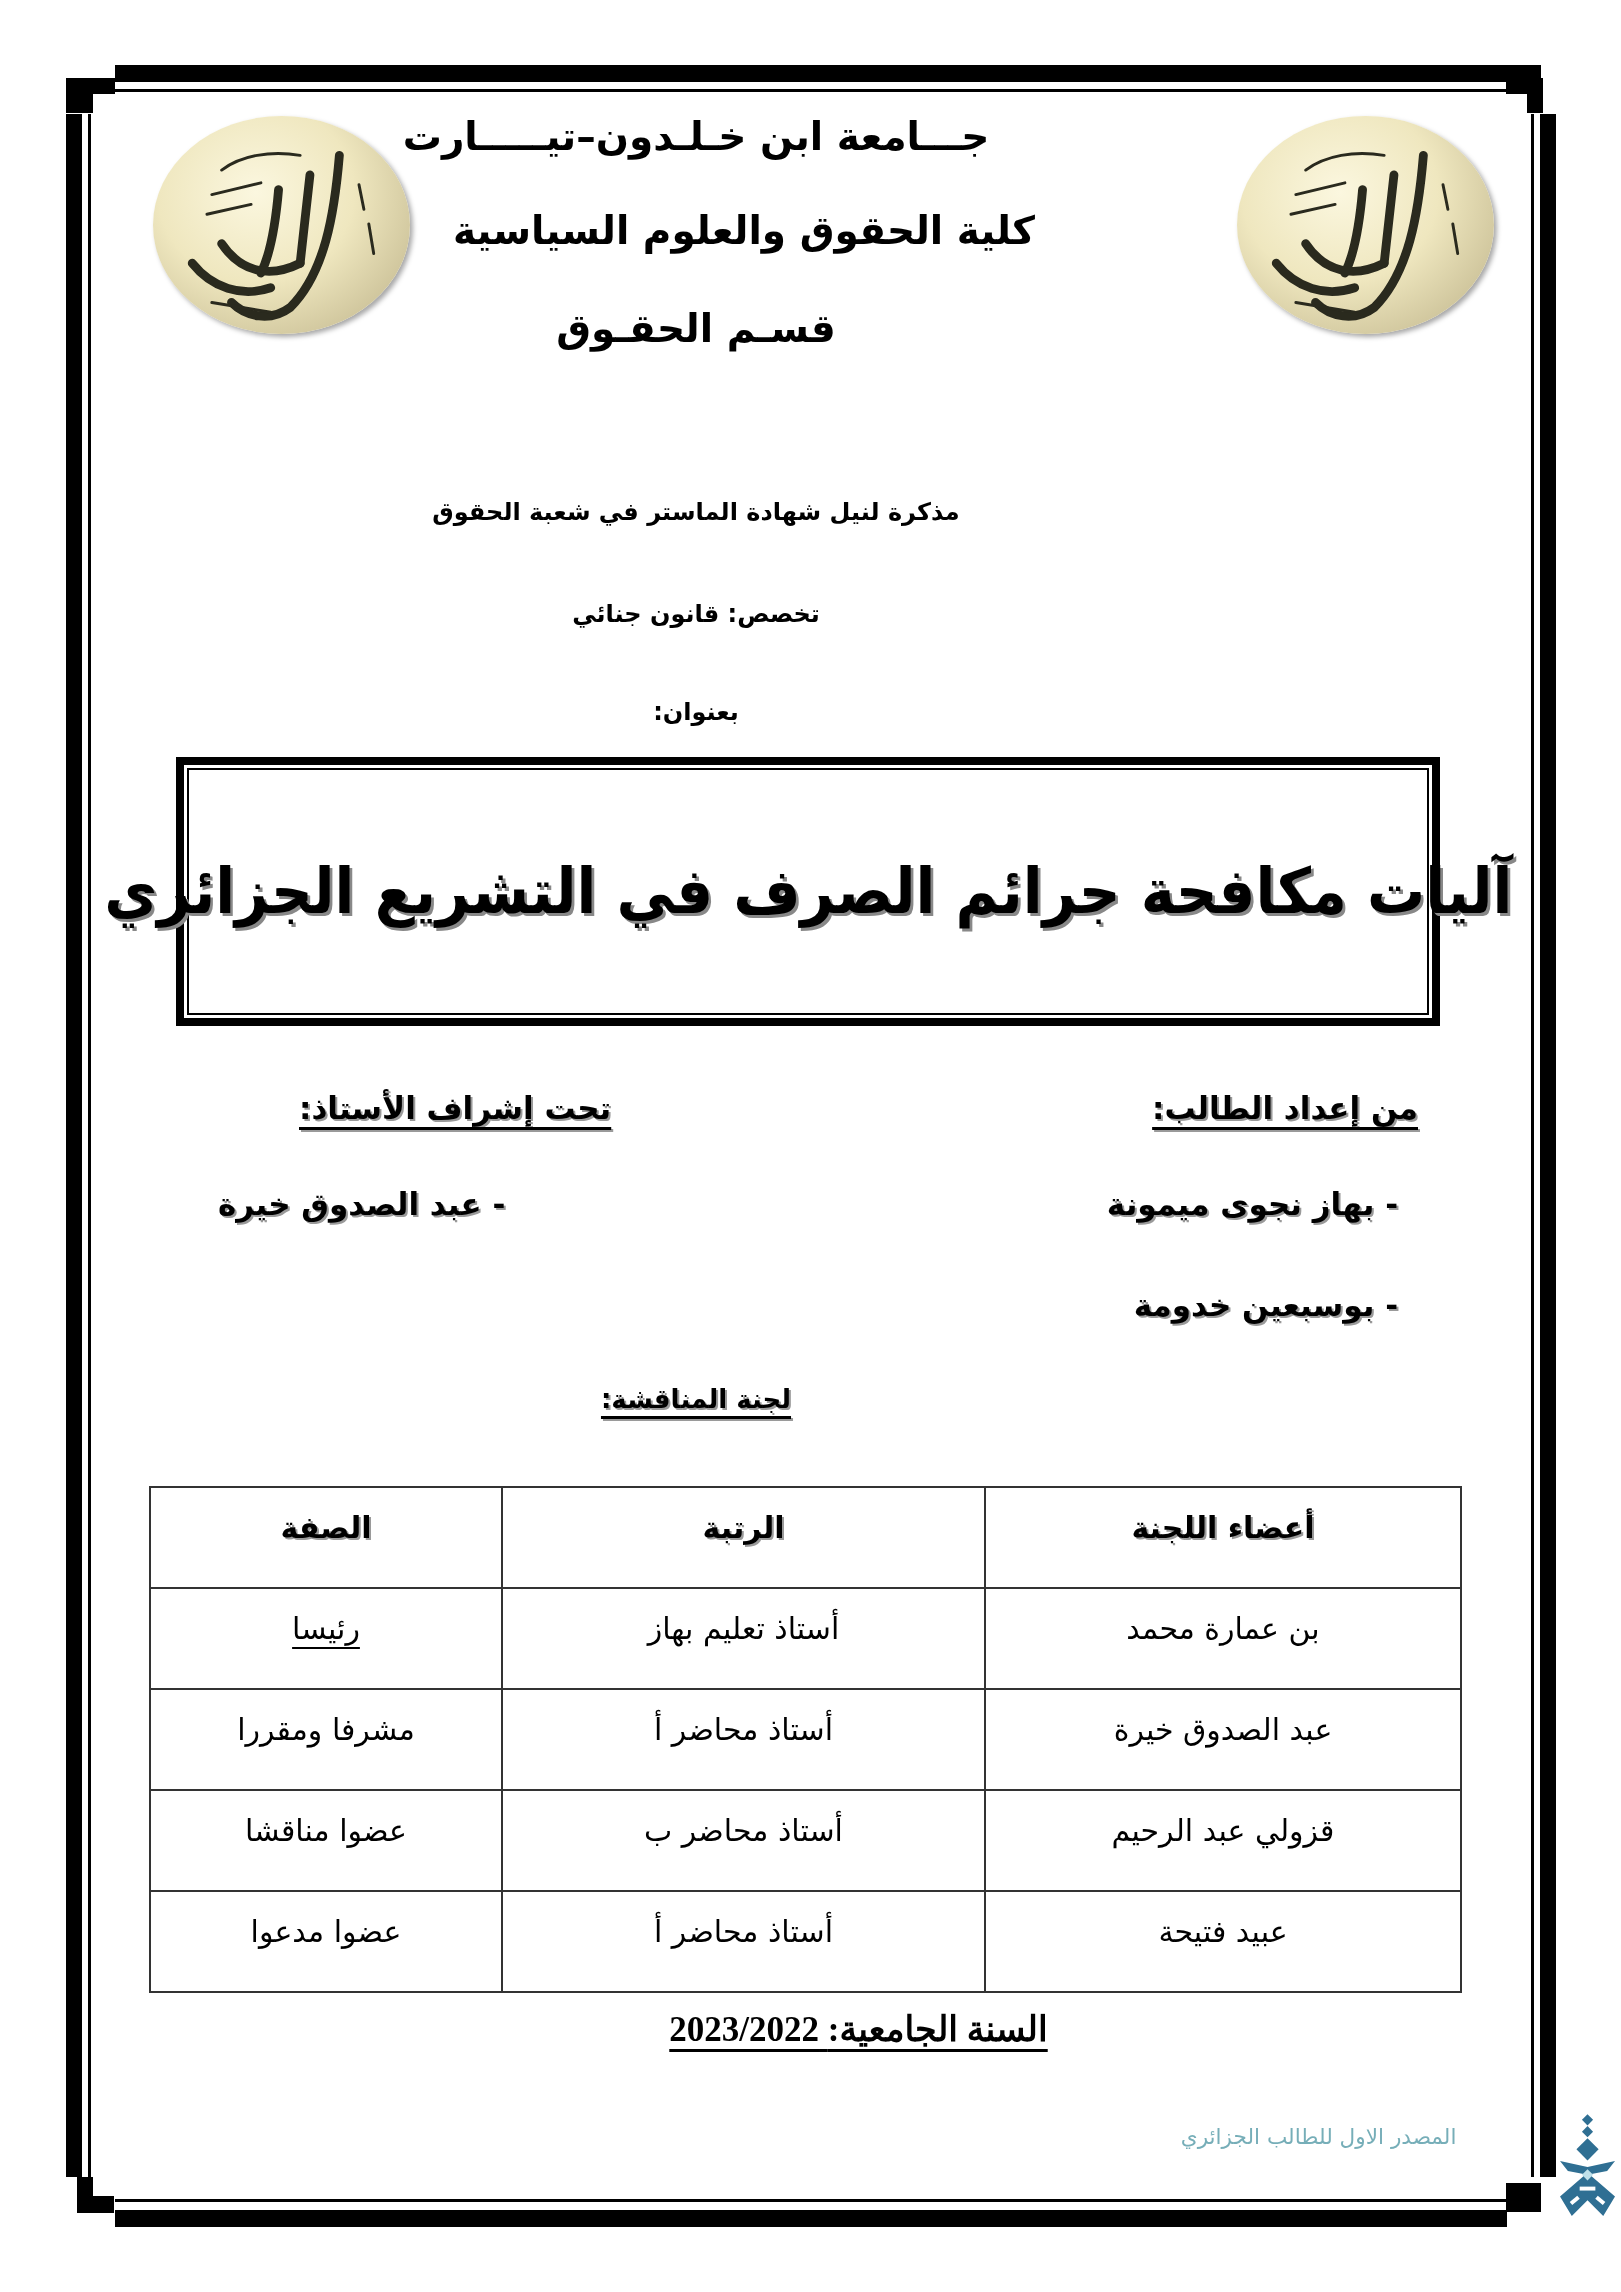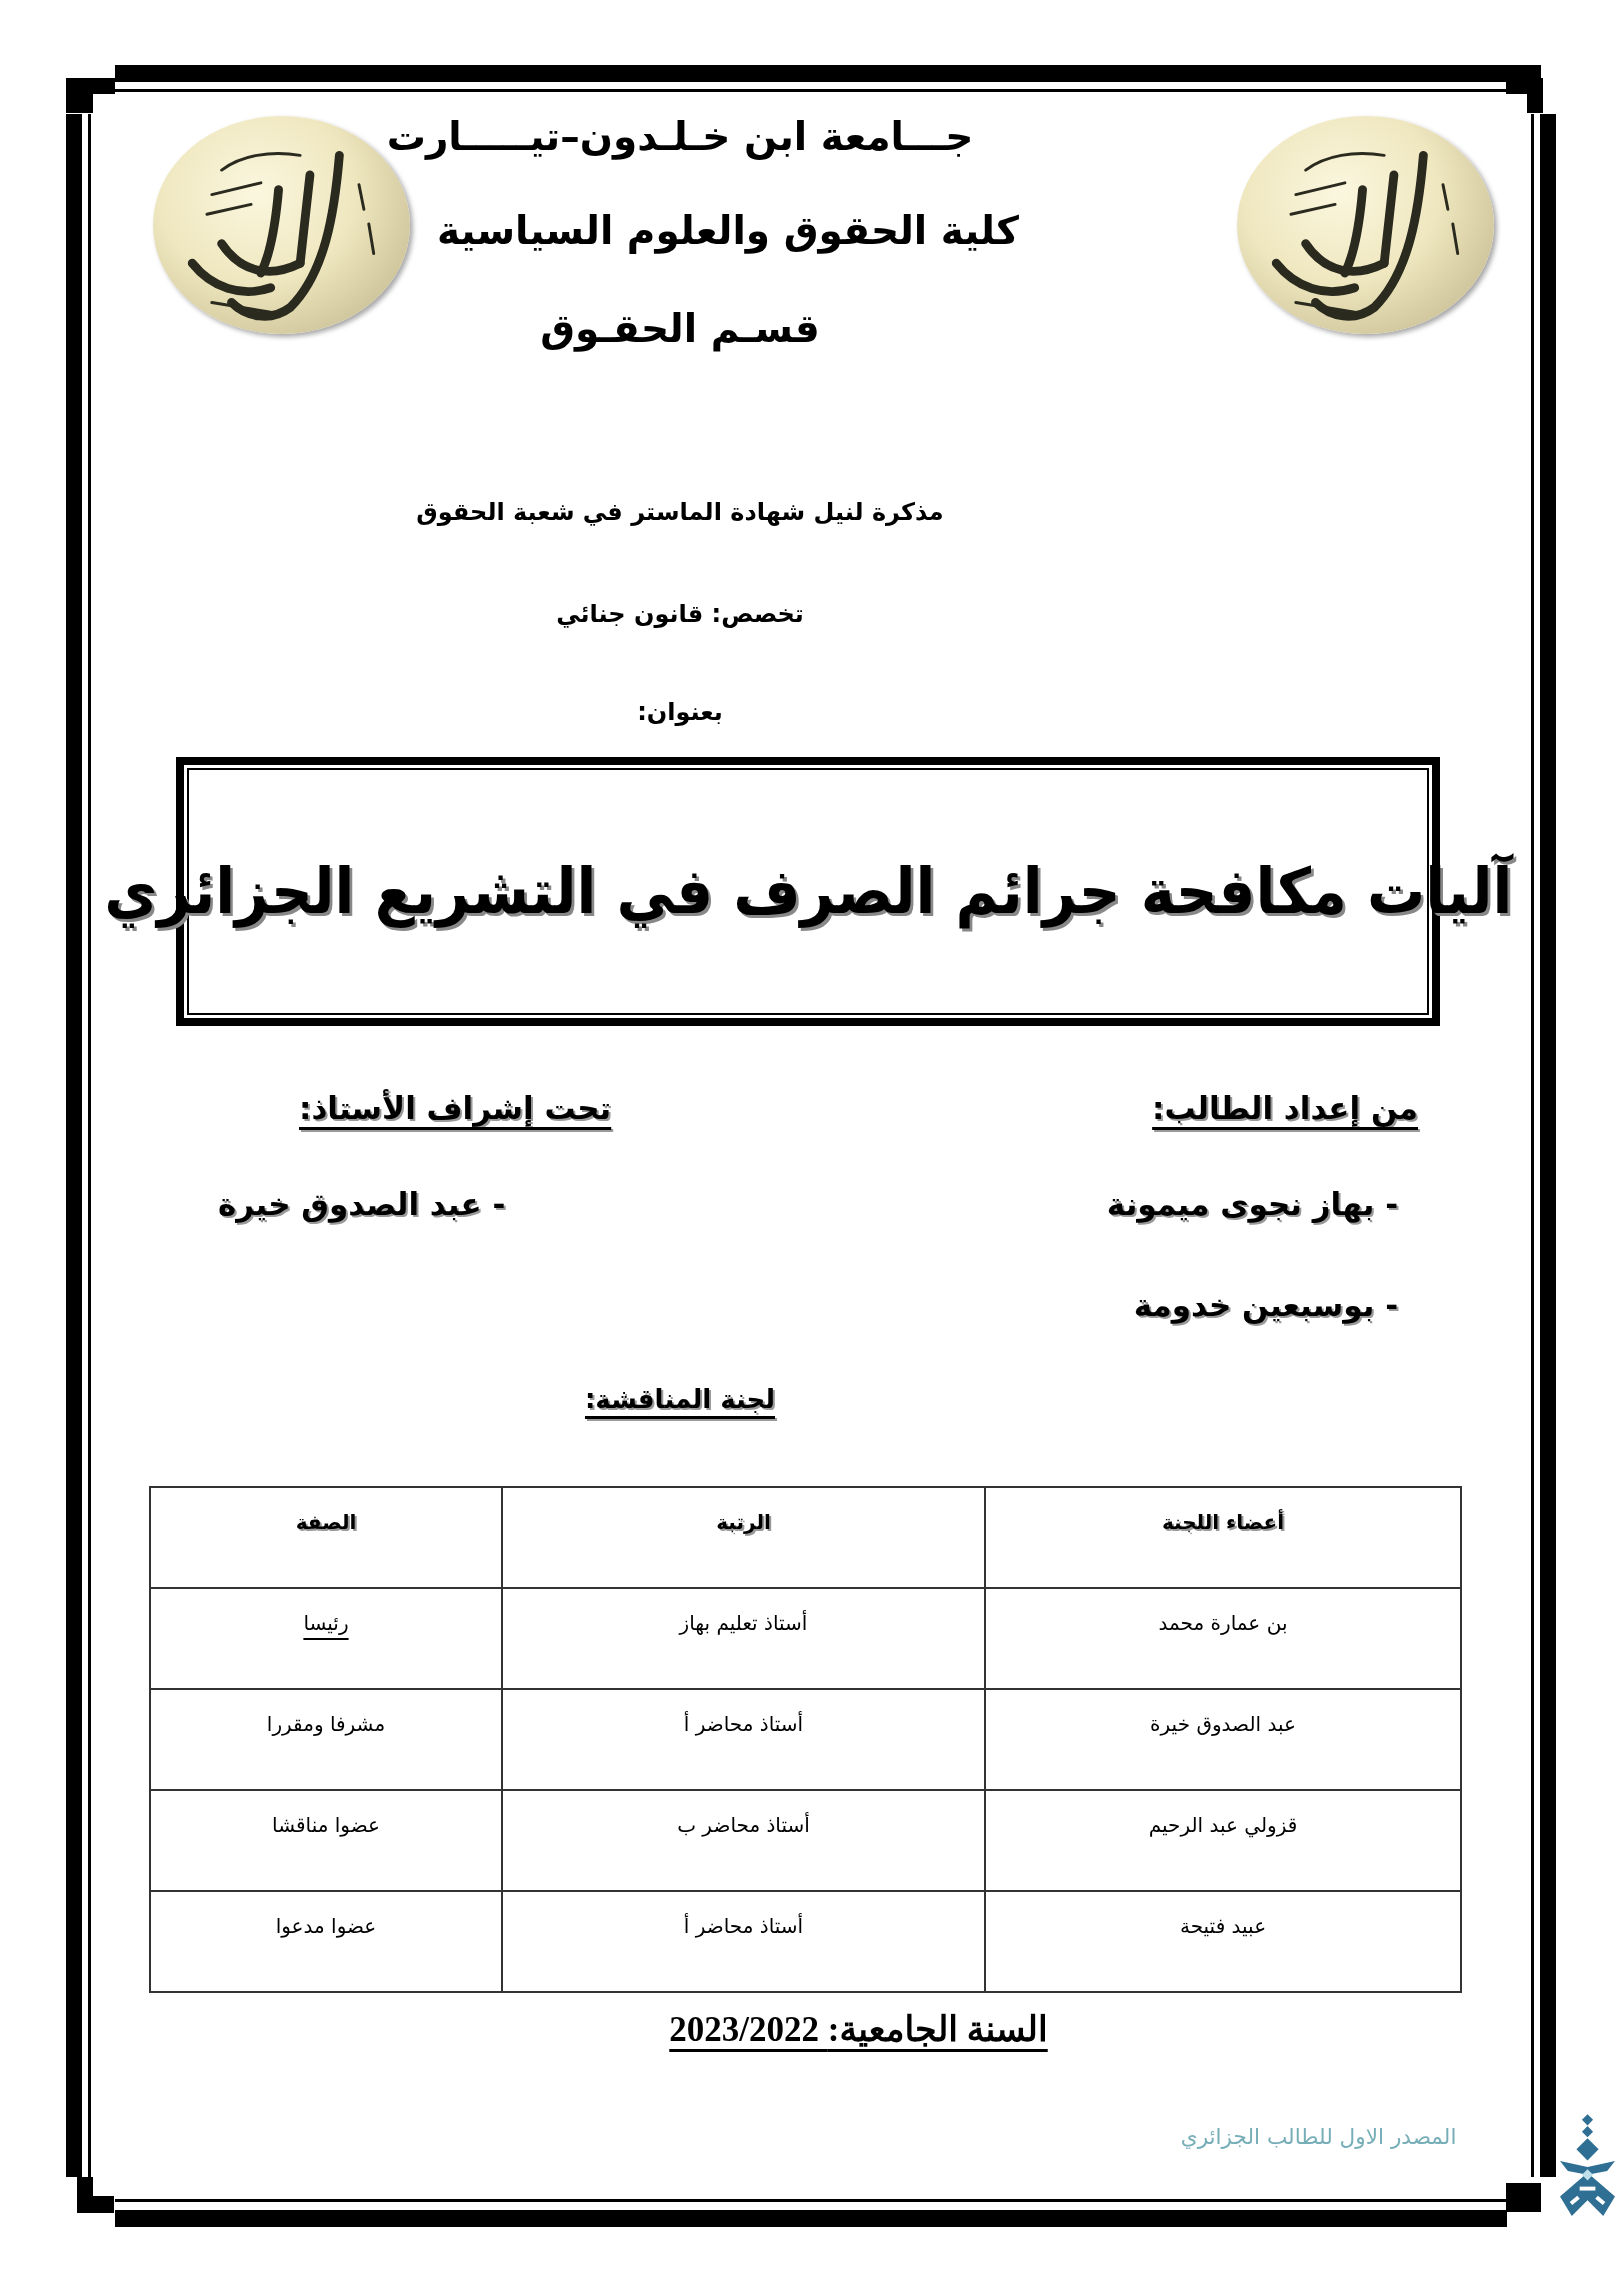--- a/index.html
+++ b/index.html
@@ -6,21 +6,21 @@
   body {
     width: 1621px; height: 2293px; position: relative; overflow: hidden;
     background: #ffffff; color: #000;
     font-family: "DejaVu Sans", "Liberation Sans", sans-serif;
   }
   
   .b-thick { position: absolute; background: #000; }
   .b-thin { position: absolute; background: #000; }
 
   .center-line {
-    position: absolute; left: 0; width: 1360px; text-align: center;
+    position: absolute; left: 16px; width: 1360px; text-align: center;
     font-weight: bold; white-space: nowrap;
   }
   .hdr { font-size: 39px; }
   .sub { font-size: 24px; }
 
   
   .logo {
     position: absolute; width: 257px; height: 218px; border-radius: 50%;
     background: radial-gradient(ellipse at 40% 35%, #fbf7df 0%, #efe7bf 45%, #cdc39a 80%, #8c8466 100%);
     box-shadow: 2.9px 2.9px 4.9px rgba(0,0,0,0.35);
@@ -47,21 +47,21 @@
 
   .label-line { position: absolute; font-size: 31px; font-weight: bold; white-space: nowrap; text-shadow: 2px 2px 0 #9a9a9a; }
 
   
   table.committee {
     position: absolute; left: 149px; top: 1486px; width: 1311px;
     border-collapse: collapse; table-layout: fixed;
   }
   table.committee td, table.committee th {
     border: 2px solid #333; height: 98px; text-align: center; vertical-align: top;
-    padding-top: 21.6px; font-size: 20px; box-sizing: border-box; margin-top: 21px;
+    padding-top: 21.6px; font-size: 30px; box-sizing: border-box; margin-top: 21px;
   }
   table.committee th { font-weight: bold; text-shadow: 2px 2px 0 #9a9a9a; }
   table.committee td { font-weight: normal; }
 
   .year {
     position: absolute; left: 0; width: 1621px; top: 2009px; text-align: center;
     font-family: "Liberation Serif", "DejaVu Serif", serif; font-weight: bold; font-size: 35px; padding-left: 48px;
   }
 
   .watermark {

